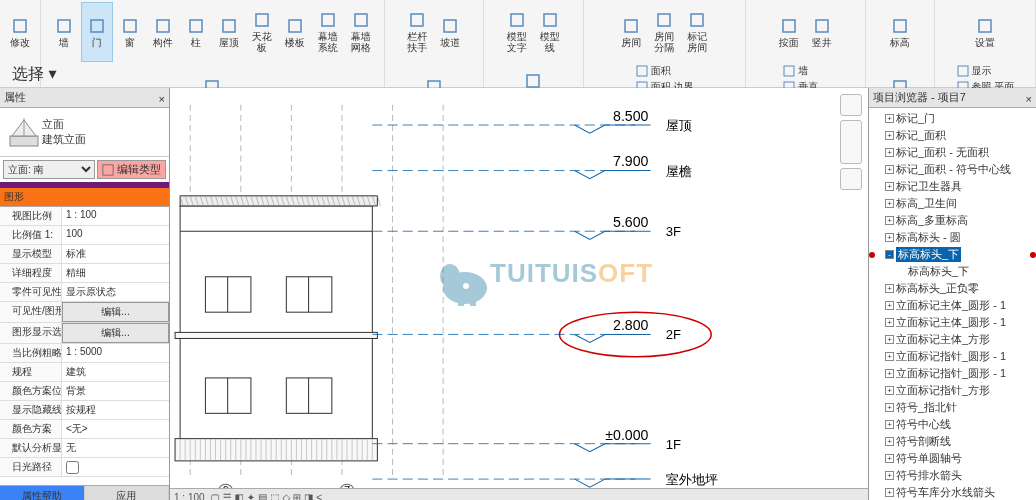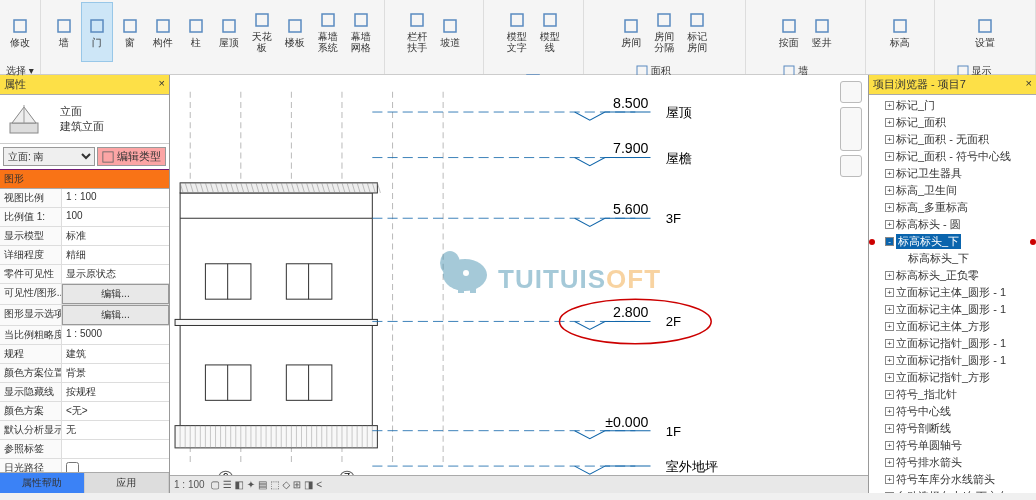--- a/index.html
+++ b/index.html
@@ -1,50 +1,50 @@
 <!DOCTYPE html>
 <html><head>
 <meta charset="utf-8">
 <style>
 *{box-sizing:border-box;margin:0;padding:0;font-family:"Microsoft YaHei",SimSun,sans-serif;font-size:11px;color:#333}
 body{background:#f0f0f0;width:1036px;height:500px;overflow:hidden}
-.ribbon{background:#f5f5f5;border-bottom:1px solid #ccc;height:75px;display:flex}
+.ribbon{background:#f5f5f5;border-bottom:1px solid #ccc;height:88px;display:flex}
 .rgrp{border-right:1px solid #ddd;display:flex;flex-direction:column;justify-content:space-between;align-items:center;padding:2px 4px}
 .ritems{display:flex;gap:1px;flex-wrap:wrap;justify-content:center}
 .rbtn{display:flex;flex-direction:column;align-items:center;justify-content:center;width:32px;height:60px;cursor:pointer;padding:2px}
 .rbtn.active{background:#cde6f7;border:1px solid #98c7e8}
 .rbtn svg{width:18px;height:18px}
 .rbtn span{font-size:10px;margin-top:2px;text-align:center;line-height:11px}
 .rlbl{font-size:10px;color:#555;padding:2px}
 .sbtn{display:flex;align-items:center;gap:2px;padding:1px 4px;cursor:pointer;font-size:10px}
 .sbtn svg{width:14px;height:14px}
 .main{display:flex;height:418px}
 .props{width:170px;background:#fff;border-right:1px solid #999;display:flex;flex-direction:column}
-.phdr{background:#fde047;border-bottom:1px solid #aaa;padding:2px 4px;display:flex;justify-content:space-between;align-items:flex-start}
+.phdr{background:#e5e5e5;border-bottom:1px solid #aaa;padding:2px 4px;display:flex;justify-content:space-between;align-items:flex-end}
 .phdr span{font-size:11px}
 .cls{cursor:pointer;font-size:12px}
-.ptype{display:flex;align-items:center;gap:20px;padding:8px;border-bottom:1px solid #ccc}
+.ptype{display:flex;align-items:center;gap:2px;padding:8px;border-bottom:1px solid #ccc}
 .ptype svg{width:32px;height:32px}
-.psel{display:flex;padding:3px;gap:2px;border-bottom:1px solid #701a75}
+.psel{display:flex;padding:3px;gap:2px;border-bottom:6px solid #701a75}
 .psel select{flex:1;font-size:10px;border:1px solid #999}
 .psel button{font-size:10px;padding:1px 4px;border:1px solid #999;background:#fca5a5;cursor:pointer}
 .pgrid{flex:1;overflow-y:auto;overflow-x:hidden}
 .pcat{background:#f97316;padding:2px 4px;font-size:10px;border-bottom:1px solid #aaa}
 .prow{display:flex;border-bottom:1px solid #ddd;min-height:18px}
-.prow .k{width:62px;padding:2px 4px;font-size:10px;border-right:1px solid #ddd;background:#fafafa;white-space:nowrap;overflow:hidden}
+.prow .k{width:62px;padding:2px 12px;font-size:10px;border-right:1px solid #ddd;background:#fafafa;white-space:nowrap;overflow:hidden}
 .prow .v{flex:1;padding:2px 4px;font-size:10px;background:#fff}
 .prow .v.btn{background:#e8e8e8;text-align:center;border:1px solid #999;cursor:pointer}
 .prow .v.cb{display:flex;align-items:center}
 .prow .v input[type=checkbox]{margin:0}
 .pfoot{display:flex;border-top:1px solid #aaa}
 .pfoot div{flex:1;padding:3px;font-size:10px;text-align:center;border-right:1px solid #ccc;background:#3b82f6}
 .pfoot .ap{background:#ddd;cursor:pointer}
 .cnv{flex:1;background:#fff;position:relative;overflow:hidden}
 .cnv svg{width:100%;height:100%}
-.wm{position:absolute;top:170px;left:260px;display:flex;align-items:flex-end;gap:8px;opacity:.45}
+.wm{position:absolute;top:170px;left:260px;display:flex;align-items:flex-start;opacity:.45}
 .wm svg{width:60px;height:50px}
 .wm span{font-size:26px;font-weight:bold;color:#3a8aaa;letter-spacing:1px}
 .wm .o{color:#f0a030}
 .nav{position:absolute;top:6px;right:6px;display:flex;flex-direction:column;gap:4px}
 .nav div{width:22px;height:22px;border:1px solid #bbb;background:#f8f8f8;border-radius:3px}
 .sbar{position:absolute;bottom:0;left:0;right:0;height:18px;display:flex;align-items:center;background:#e8e8e8;border-top:1px solid #aaa;padding:0 4px;gap:6px}
 .sbar span{font-size:10px;color:#555}
 .browser{width:168px;background:#fff;border-left:1px solid #999;display:flex;flex-direction:column}
 .tree{flex:1;overflow:auto;padding:2px}
 .tnode{display:flex;align-items:center;gap:2px;padding:1px 2px;font-size:10px;white-space:nowrap;cursor:pointer}
@@ -285,21 +285,21 @@
           <div class="sbtn"><svg viewBox="0 0 14 14">
               <rect x="2" y="2" width="10" height="10" fill="none" stroke="#5a8ac0"></rect>
             </svg>参照 平面</div>
           <div class="sbtn"><svg viewBox="0 0 14 14">
               <rect x="2" y="2" width="10" height="10" fill="none" stroke="#5a8ac0"></rect>
             </svg>查看器</div>
         </div>
       </div>
       <div class="rlbl">工作平面</div>
     </div>
-    <div style="position:absolute;top:64px;left:6px;font-size:10px">选择 ▾</div>
+    <div style="position:absolute;top:64px;left:12px;font-size:16px">选择 ▾</div>
   </div>
 
 <div class="main">
  <div class="props">
   <div class="phdr">
    <span>属性</span>
    <span class="cls">×</span>
   </div>
   <div class="ptype">
    <svg viewBox="0 0 32 32">
@@ -364,24 +364,20 @@
           <div class="k">显示隐藏线</div>
           <div class="v">按规程</div>
         </div>
         <div class="prow">
           <div class="k">颜色方案</div>
           <div class="v">&lt;无&gt;</div>
         </div>
         <div class="prow">
           <div class="k">默认分析显示...</div>
           <div class="v">无</div>
-        </div>
-        <div class="prow">
-          <div class="k">参照标签</div>
-          <div class="v"></div>
         </div>
         <div class="prow">
           <div class="k">日光路径</div>
           <div class="v cb">
             <input type="checkbox" style="">
           </div>
         </div>
       </div>
   <div class="pfoot">
    <div>属性帮助</div>

